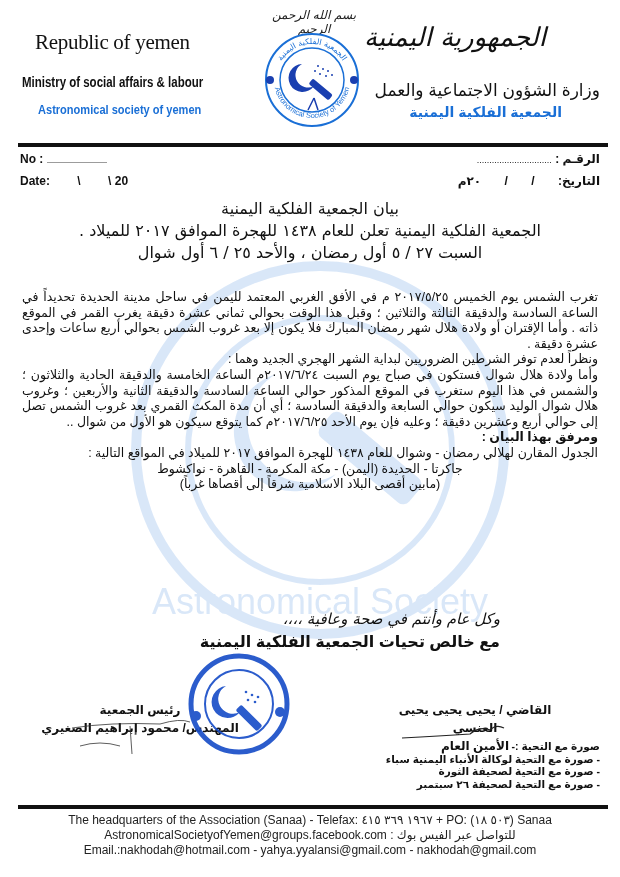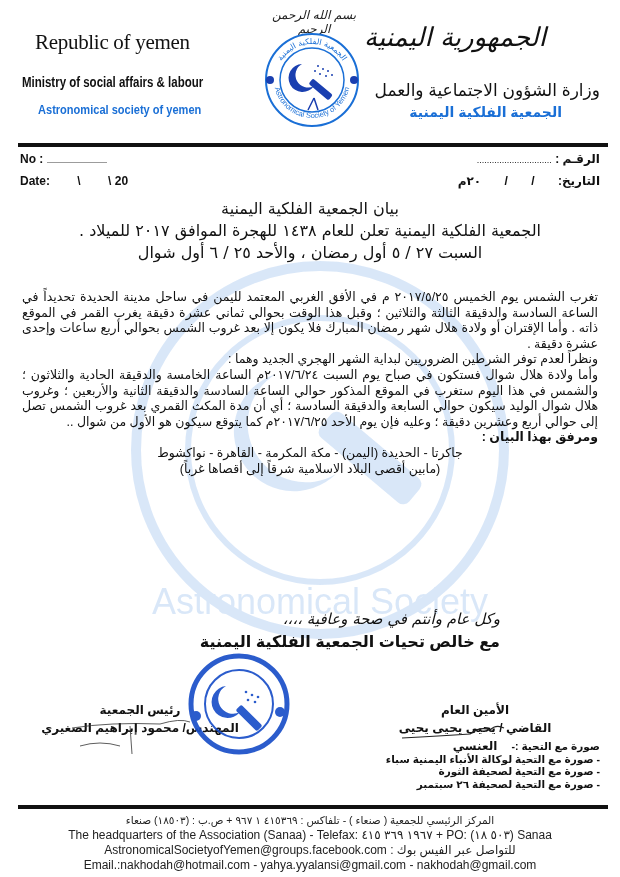--- a/index.html
+++ b/index.html
@@ -132,20 +132,21 @@
   <div>بيان الجمعية الفلكية اليمنية</div>
   <div>الجمعية الفلكية اليمنية تعلن للعام ١٤٣٨ للهجرة الموافق ٢٠١٧ للميلاد .</div>
   <div>السبت ٢٧ / ٥ أول رمضان ، والأحد ٢٥ / ٦ أول شوال</div>
 </div>
 
 <div class="abs body">
   <p>تغرب الشمس يوم الخميس ٢٠١٧/٥/٢٥ م في الأفق الغربي المعتمد لليمن في ساحل مدينة الحديدة تحديداً في الساعة السادسة والدقيقة الثالثة والثلاثين ؛ وقبل هذا الوقت بحوالي ثماني عشرة دقيقة يغرب القمر في الموقع ذاته . وأما الإقتران أو ولادة هلال شهر رمضان المبارك فلا يكون إلا بعد غروب الشمس بحوالي أربع ساعات وإحدى عشرة دقيقة .</p>
   <p>ونظراً لعدم توفر الشرطين الضروريين لبداية الشهر الهجري الجديد وهما :</p>
   <p>وأما ولادة هلال شوال فستكون في صباح يوم السبت ٢٠١٧/٦/٢٤م الساعة الخامسة والدقيقة الحادية والثلاثون ؛ والشمس في هذا اليوم ستغرب في الموقع المذكور حوالي الساعة السادسة والدقيقة الثانية والأربعين ؛ وغروب هلال شوال الوليد سيكون حوالي السابعة والدقيقة السادسة ؛ أي أن مدة المكث القمري بعد غروب الشمس تصل إلى حوالي أربع وعشرين دقيقة ؛ وعليه فإن يوم الأحد ٢٠١٧/٦/٢٥م كما يتوقع سيكون هو الأول من شوال ..</p>
   <p class="bold">ومرفق بهذا البيان :</p>
+  <p>الجدول المقارن لهلالي رمضان - وشوال للعام ١٤٣٨ للهجرة الموافق ٢٠١٧ للميلاد في المواقع التالية :</p>
   <p class="center">جاكرتا - الحديدة (اليمن) - مكة المكرمة - القاهرة - نواكشوط</p>
   <p class="center">(مابين أقصى البلاد الاسلامية شرقاً إلى أقصاها غرباً)</p>
 </div>
 
 <div class="abs closing">
   <div class="greet">وكل عام وأنتم في صحة وعافية ،،،،</div>
   <div class="regards">مع خالص تحيات الجمعية الفلكية اليمنية</div>
 </div>
 
 <div class="abs sig sig-left">
@@ -164,34 +165,33 @@
       <circle cx="68" cy="43" r="1.3"></circle>
       <circle cx="74" cy="45" r="1.3"></circle>
       <circle cx="64" cy="48" r="1.3"></circle>
       <circle cx="71" cy="50" r="1.3"></circle>
     </g>
   <rect x="50" y="62" width="30" height="8" rx="2" fill="#1a4fc8" transform="rotate(45 65 66)"></rect>
   <circle cx="96" cy="60" r="5" fill="#1a4fc8"></circle>
   <circle cx="12" cy="64" r="5" fill="#1a4fc8"></circle>
 </svg>
 <div class="abs sig sig-right">
+  <div>القاضي / يحيى يحيى يحيى العنسي</div>
   <div>الأمين العام</div>
-  <div>القاضي / يحيى يحيى يحيى العنسي</div>
 </div>
 <svg class="abs scribble2" viewBox="0 0 110 20">
   <path d="M2 16 Q40 14 70 12 Q80 4 90 8 Q96 2 104 6" fill="none" stroke="#222" stroke-width="1.2"></path>
 </svg>
 
 <div class="abs copies">
   <div>صورة مع التحية :-</div>
   <div>- صورة مع التحية لوكالة الأنباء اليمنية سباء</div>
   <div>- صورة مع التحية لصحيفة الثورة</div>
   <div>- صورة مع التحية لصحيفة ٢٦ سبتمبر</div>
 </div>
 
 <div class="abs rule rule-bottom"></div>
 
 <div class="abs footer">
-  <div class="ar">المركز الرئيسي للجمعية ( صنعاء ) - تلفاكس : ٤١٥٣٦٩ ١ ٩٦٧ + ص.ب : (١٨٥٠٣) صنعاء</div>
   <div>The headquarters of the Association (Sanaa) - Telefax: ١٩٦٧ ٣٦٩ ٤١٥ + PO: (٥٠٣ ١٨) Sanaa</div>
   <div>AstronomicalSocietyofYemen@groups.facebook.com : للتواصل عبر الفيس بوك</div>
   <div>Email.:nakhodah@hotmail.com - yahya.yyalansi@gmail.com - nakhodah@gmail.com</div>
 </div>
 
 </body></html>

